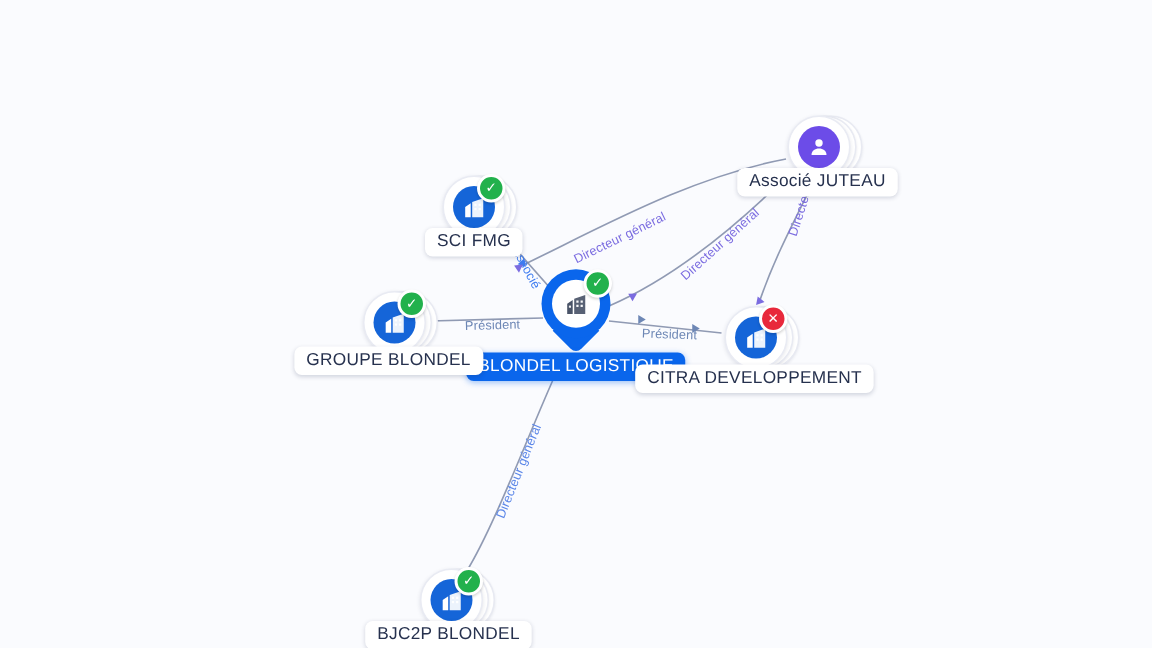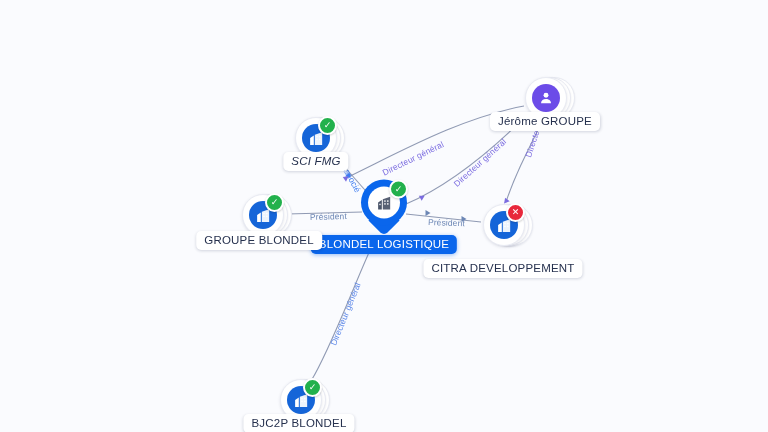--- a/index.html
+++ b/index.html
@@ -182,42 +182,42 @@
                 <rect x="15.6" y="8.2" width="2.1" height="2.1" fill="#fff" opacity=".95"></rect>
                 <rect x="11.6" y="12.2" width="2.1" height="2.1" fill="#fff" opacity=".95"></rect>
                 <rect x="15.6" y="12.2" width="2.1" height="2.1" fill="#fff" opacity=".95"></rect>
                 <rect x="4.6" y="13" width="2" height="2" fill="#fff" opacity=".9"></rect>
               </svg>
             </div>
           </div>
           <div class="badge ok">✓</div>
         </div>
       </div>
-      <div class="node-label plain" style="left: 316px; top: 152px; font-style: italic;">SCI FMG</div>
+      <div class="node-label plain" style="left: 316px; top: 152px;">SCI FMG</div>
       <div class="node" style="left: 503px; top: 224px;">
         <div class="node-icon" style="position: absolute; left: 0px; top: 0px; transform: translate(-50%, -50%);">
           <div class="stack s1"></div>
           <div class="stack s2"></div>
           <div class="disc">
             <div class="inner company">
               <svg width="17" height="17" viewBox="0 0 24 24" aria-hidden="true">
                 <path fill="#ffffff" d="M3 21V11.2l5.2-3.4V21H3z"></path>
                 <path fill="#ffffff" d="M9.6 21V6.6L20 3v18H9.6z" opacity=".92"></path>
                 <rect x="11.6" y="8.2" width="2.1" height="2.1" fill="#fff" opacity=".95"></rect>
                 <rect x="15.6" y="8.2" width="2.1" height="2.1" fill="#fff" opacity=".95"></rect>
                 <rect x="11.6" y="12.2" width="2.1" height="2.1" fill="#fff" opacity=".95"></rect>
                 <rect x="15.6" y="12.2" width="2.1" height="2.1" fill="#fff" opacity=".95"></rect>
                 <rect x="4.6" y="13" width="2" height="2" fill="#fff" opacity=".9"></rect>
               </svg>
             </div>
           </div>
           <div class="badge bad">✕</div>
         </div>
       </div>
-      <div class="node-label plain" style="left: 503px; top: 259px; text-align: right;">CITRA DEVELOPPEMENT</div>
+      <div class="node-label plain" style="left: 503px; top: 243px; text-align: right;">CITRA DEVELOPPEMENT</div>
       <div class="node" style="left: 300px; top: 399px;">
         <div class="node-icon" style="position: absolute; left: 0px; top: 0px; transform: translate(-50%, -50%);">
           <div class="stack s1"></div>
           <div class="stack s2"></div>
           <div class="disc">
             <div class="inner company">
               <svg width="17" height="17" viewBox="0 0 24 24" aria-hidden="true">
                 <path fill="#ffffff" d="M3 21V11.2l5.2-3.4V21H3z"></path>
                 <path fill="#ffffff" d="M9.6 21V6.6L20 3v18H9.6z" opacity=".92"></path>
                 <rect x="11.6" y="8.2" width="2.1" height="2.1" fill="#fff" opacity=".95"></rect>
@@ -239,16 +239,16 @@
           <div class="disc">
             <div class="inner person">
               <svg width="16" height="16" viewBox="0 0 24 24" aria-hidden="true">
                 <circle cx="12" cy="8" r="3.7" fill="#ffffff"></circle>
                 <path fill="#ffffff" d="M4.5 20c0-4.1 3.4-6.4 7.5-6.4s7.5 2.3 7.5 6.4H4.5z"></path>
               </svg>
             </div>
           </div>
         </div>
       </div>
-      <div class="node-label plain" style="left: 545px; top: 112px;">Jérôme GROUPE</div>
+      <div class="node-label plain" style="left: 545px; top: 112px;">Associé JUTEAU</div>
     </div>
 
 </div>
 
 </body></html>

